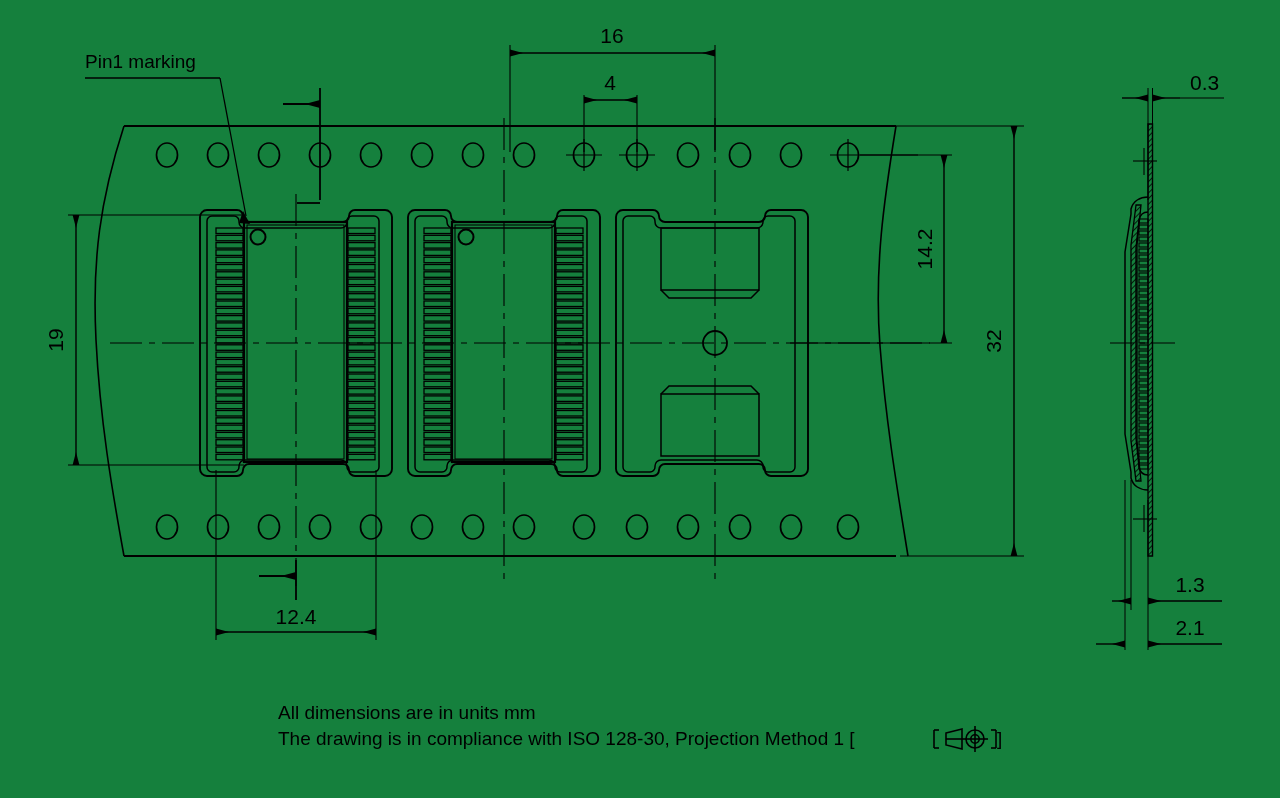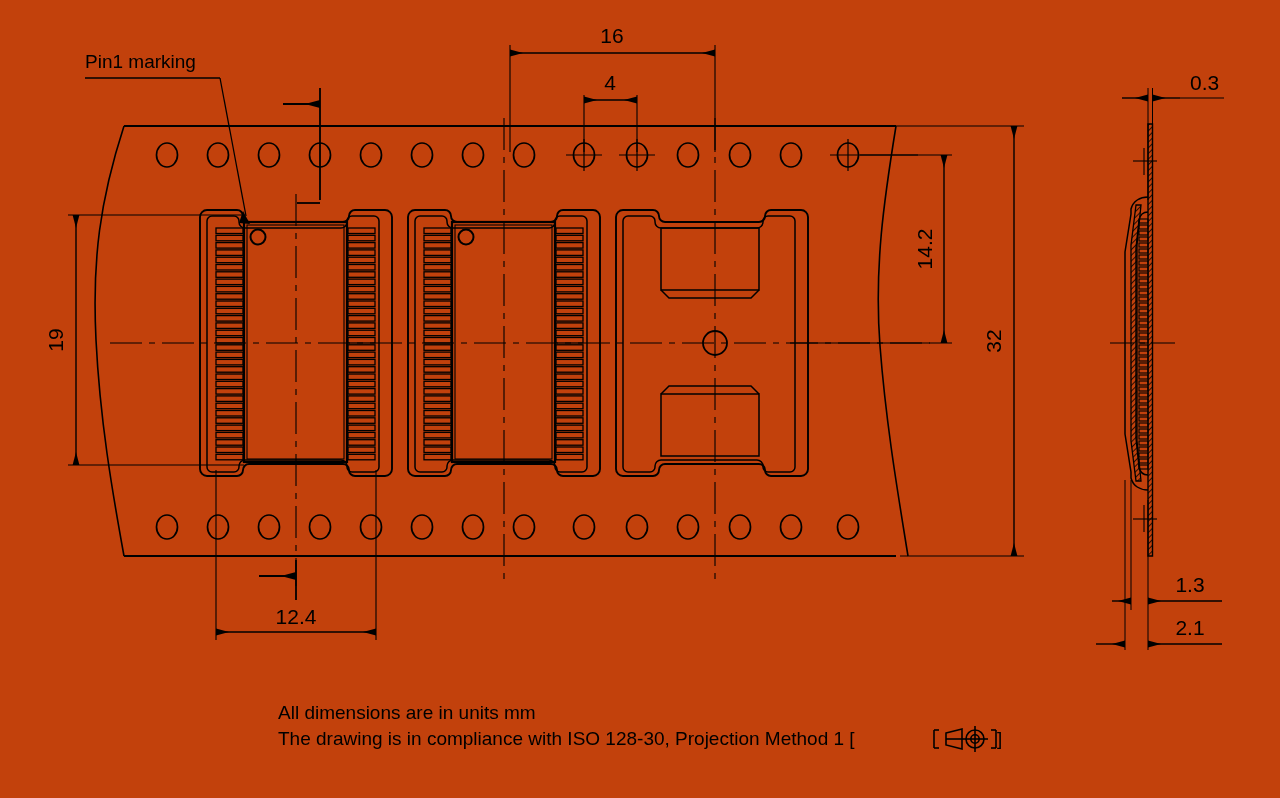--- a/index.html
+++ b/index.html
@@ -1,17 +1,17 @@
 <!DOCTYPE html>
 <html><head>
 <meta charset="utf-8">
 <style>
   html,body{margin:0;padding:0;background:#ffffff;}
   body{width:1280px;height:798px;font-family:"Liberation Sans",sans-serif;overflow:hidden;}
-  #stage{position:relative;width:1280px;height:798px;background:#c2410c;}
+  #stage{position:relative;width:1280px;height:798px;background:#15803d;}
   svg{display:block;}
   .dimtext{font-family:"Liberation Sans",sans-serif;font-size:21px;fill:#000;}
   .notetext{font-family:"Liberation Sans",sans-serif;font-size:19px;fill:#000;}
   .labeltext{font-family:"Liberation Sans",sans-serif;font-size:19px;fill:#000;}
 </style>
 </head>
 <body>
 
 <div id="stage">
 

